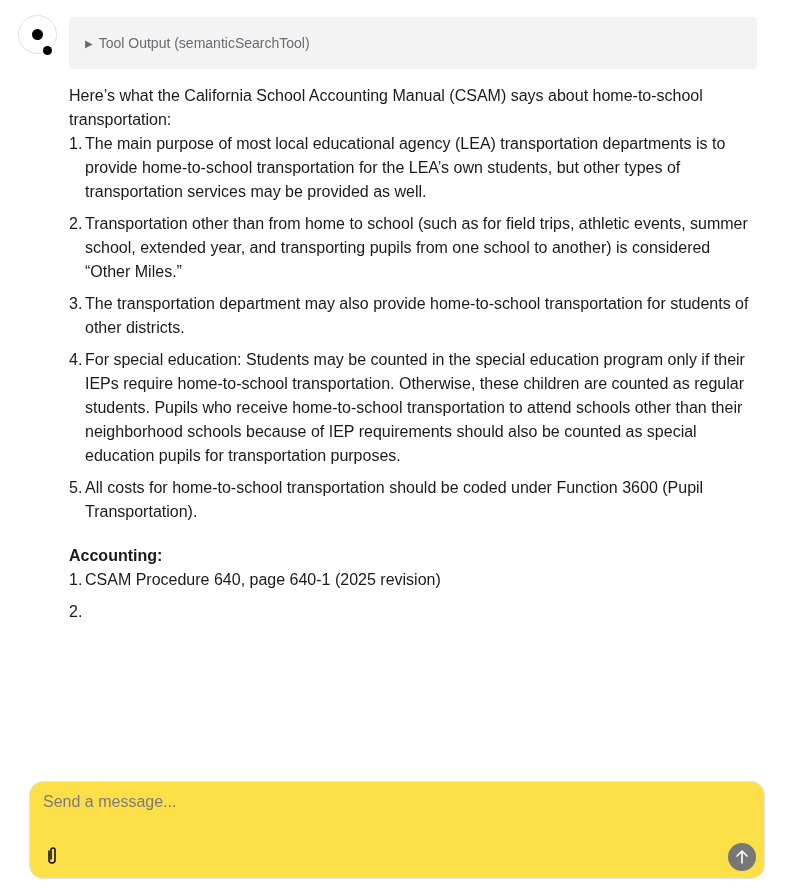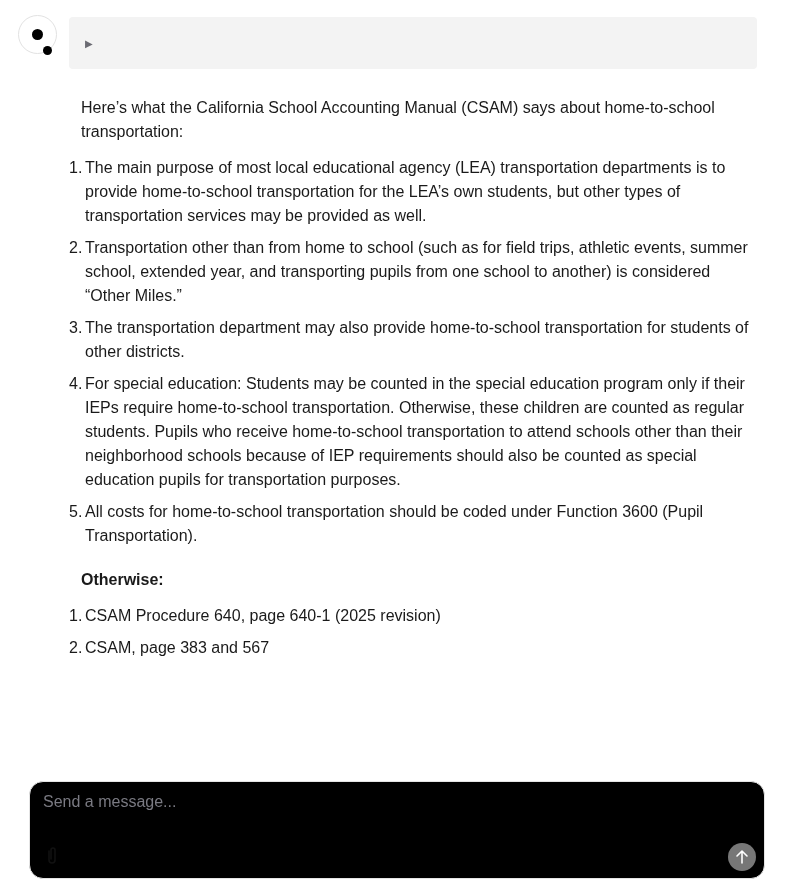--- a/index.html
+++ b/index.html
@@ -4,59 +4,60 @@
 <style>
   * { box-sizing: border-box; margin: 0; padding: 0; }
   html, body { width: 785px; height: 890px; background: #ffffff; overflow: hidden; }
   body { font-family: "Liberation Sans", "DejaVu Sans", sans-serif; color: #1a1a1a; position: relative; }
   .avatar { position: absolute; left: 18px; top: 15px; width: 39px; height: 39px; border: 1px solid #e2e2e2; border-radius: 50%; background: #fff; }
   .avatar .dot-big { position: absolute; left: 13px; top: 13px; width: 11px; height: 11px; border-radius: 50%; background: #000; }
   .avatar .dot-small { position: absolute; left: 24px; top: 30px; width: 9px; height: 9px; border-radius: 50%; background: #000; }
   .tool-output { position: absolute; left: 69px; top: 17px; width: 688px; height: 52px; background: #f3f3f3; border-radius: 4px; display: flex; align-items: center; padding-left: 16px; font-size: 14px; color: #6a6a72; cursor: pointer; }
   .tool-output .triangle { font-size: 10px; margin-right: 6px; color: #6a6a72; }
   .content { position: absolute; left: 69px; top: 84px; width: 690px; font-size: 16px; line-height: 24px; color: #1a1a1a; }
-  .content p { margin: 12px; }
+  .content p { margin: 0; }
   .intro { margin-bottom: 20px; }
   ol { list-style: none; padding: 0; margin: 0; }
   ol li { position: relative; padding-left: 16px; margin-bottom: 8px; }
   ol li .num { position: absolute; left: 0; top: 0; }
   .main-list { margin-bottom: 20px; }
   .refs-heading { font-weight: bold; margin-bottom: 20px; }
   .refs-list { margin-bottom: 20px; }
   .outro { }
-  .composer { position: absolute; left: 29px; top: 781px; width: 736px; height: 98px; background: #000000; border: 1px solid #e4e4e4; border-radius: 14px; }
+  .composer { position: absolute; left: 29px; top: 781px; width: 736px; height: 98px; background: #fde047; border: 1px solid #e4e4e4; border-radius: 14px; }
   .composer .placeholder { position: absolute; left: 13px; top: 11px; font-size: 16px; color: #7a7a82; }
   .composer .attach { position: absolute; left: 15px; top: 64px; width: 14px; height: 20px; cursor: pointer; }
   .composer .send { position: absolute; left: 698px; top: 61px; width: 28px; height: 28px; border-radius: 50%; background: #777777; display: flex; align-items: center; justify-content: center; cursor: pointer; }
 </style>
 </head>
 <body>
 
 <div class="avatar">
   <span class="dot-big"></span>
   <span class="dot-small"></span>
 </div>
 
 <div class="tool-output">
   <span class="triangle">▶</span>
+  <span>Tool Output (semanticSearchTool)</span>
 </div>
 
 <div class="content">
   <p class="intro">Here’s what the California School Accounting Manual (CSAM) says about home-to-school transportation:</p>
   <ol class="main-list">
     <li><span class="num">1.</span><span>The main purpose of most local educational agency (LEA) transportation departments is to provide home-to-school transportation for the LEA’s own students, but other types of transportation services may be provided as well.</span></li>
     <li><span class="num">2.</span><span>Transportation other than from home to school (such as for field trips, athletic events, summer school, extended year, and transporting pupils from one school to another) is considered “Other Miles.”</span></li>
     <li><span class="num">3.</span><span>The transportation department may also provide home-to-school transportation for students of other districts.</span></li>
     <li><span class="num">4.</span><span>For special education: Students may be counted in the special education program only if their IEPs require home-to-school transportation. Otherwise, these children are counted as regular students. Pupils who receive home-to-school transportation to attend schools other than their neighborhood schools because of IEP requirements should also be counted as special education pupils for transportation purposes.</span></li>
     <li><span class="num">5.</span><span>All costs for home-to-school transportation should be coded under Function 3600 (Pupil Transportation).</span></li>
   </ol>
-  <p class="refs-heading">Otherwise:</p>
+  <p class="refs-heading">Accounting:</p>
   <ol class="refs-list">
     <li><span class="num">1.</span><span>CSAM Procedure 640, page 640-1 (2025 revision)</span></li>
-    <li><span class="num">2.</span><span>CSAM, page 383 and 567</span></li>
+    <li><span class="num">2.</span></li>
   </ol>
 </div>
 
 <div class="composer">
   <span class="placeholder">Send a message...</span>
   <span class="attach">
     <svg width="14" height="20" viewBox="0 0 14 20">
       <path d="M4 5 V14 a3 3 0 0 0 6 0 V4 a2 2 0 0 0 -4 0 V13" fill="none" stroke="#111" stroke-width="1.6" stroke-linecap="round"></path>
     </svg>
   </span>

